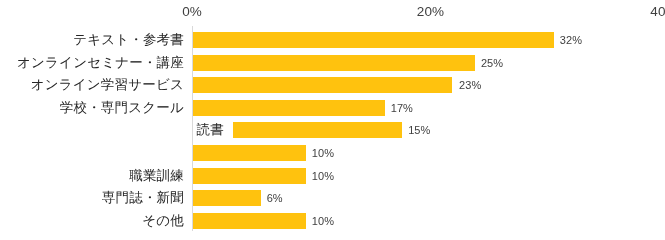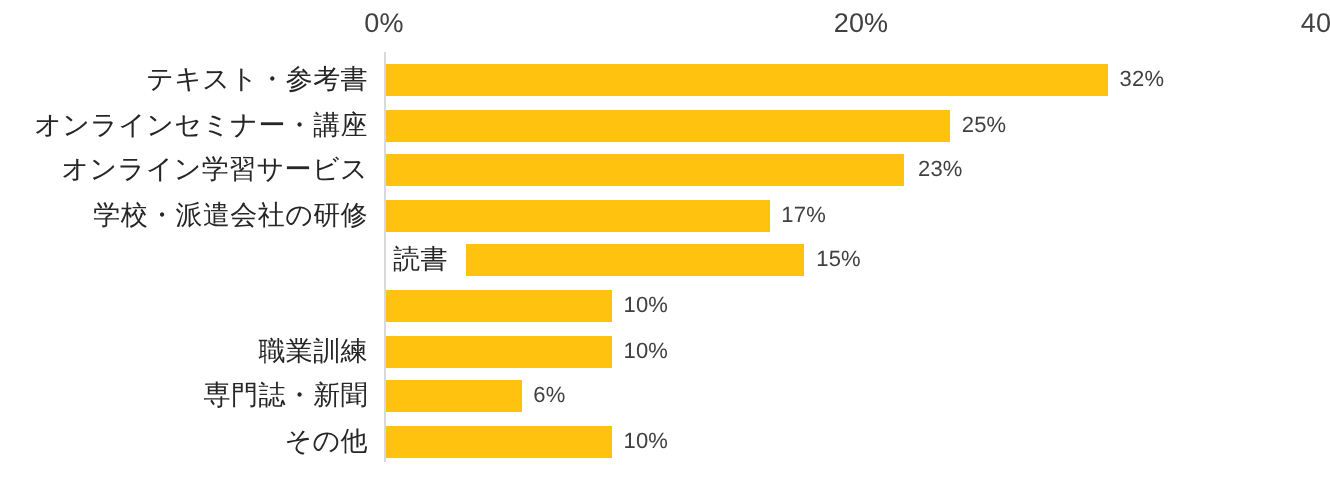--- a/index.html
+++ b/index.html
@@ -120,21 +120,21 @@
         <span class="cat-label">オンラインセミナー・講座</span>
         <div class="bar" title="オンラインセミナー・講座 25%" style="width: 281.875px; height: 16px; background: rgb(255, 194, 14);"></div>
         <span class="val-label" style="left: 480.875px;">25%</span>
       </div>
       <div class="row" style="top: 77.2px;">
         <span class="cat-label">オンライン学習サービス</span>
         <div class="bar" title="オンライン学習サービス 23%" style="width: 259.325px; height: 16px; background: rgb(255, 194, 14);"></div>
         <span class="val-label" style="left: 459px;">23%</span>
       </div>
       <div class="row" style="top: 99.8px;">
-        <span class="cat-label">学校・派遣会社の研修</span>
+        <span class="cat-label">学校・専門スクール</span>
         <div class="bar" title="学校・専門スクール 17%" style="width: 191.675px; height: 16px; background: rgb(255, 194, 14);"></div>
         <span class="val-label" style="left: 390.675px;">17%</span>
       </div>
       <div class="row" style="top: 122.4px; margin-left: 40px;">
         <span class="cat-label">読書</span>
         <div class="bar" title="読書 15%" style="width: 169.125px; height: 16px; background: rgb(255, 194, 14);"></div>
         <span class="val-label" style="left: 368.125px;">15%</span>
       </div>
       <div class="row" style="top: 145px;">
         <div class="bar" title="派遣会社の研修 10%" style="width: 112.75px; height: 16px; background: rgb(255, 194, 14);"></div>

